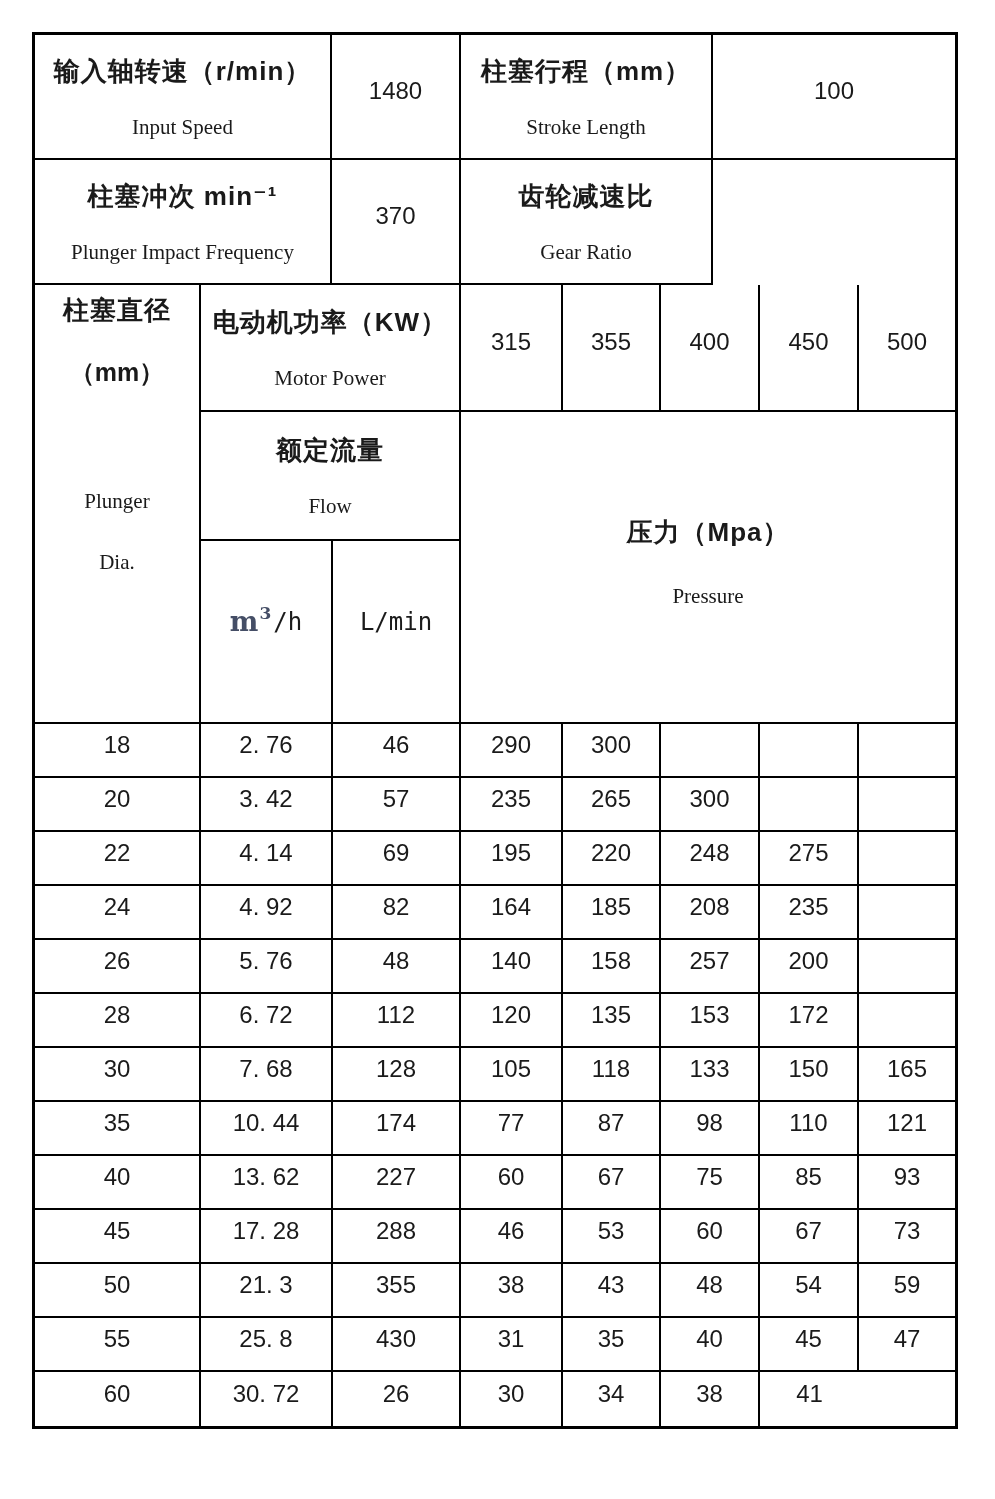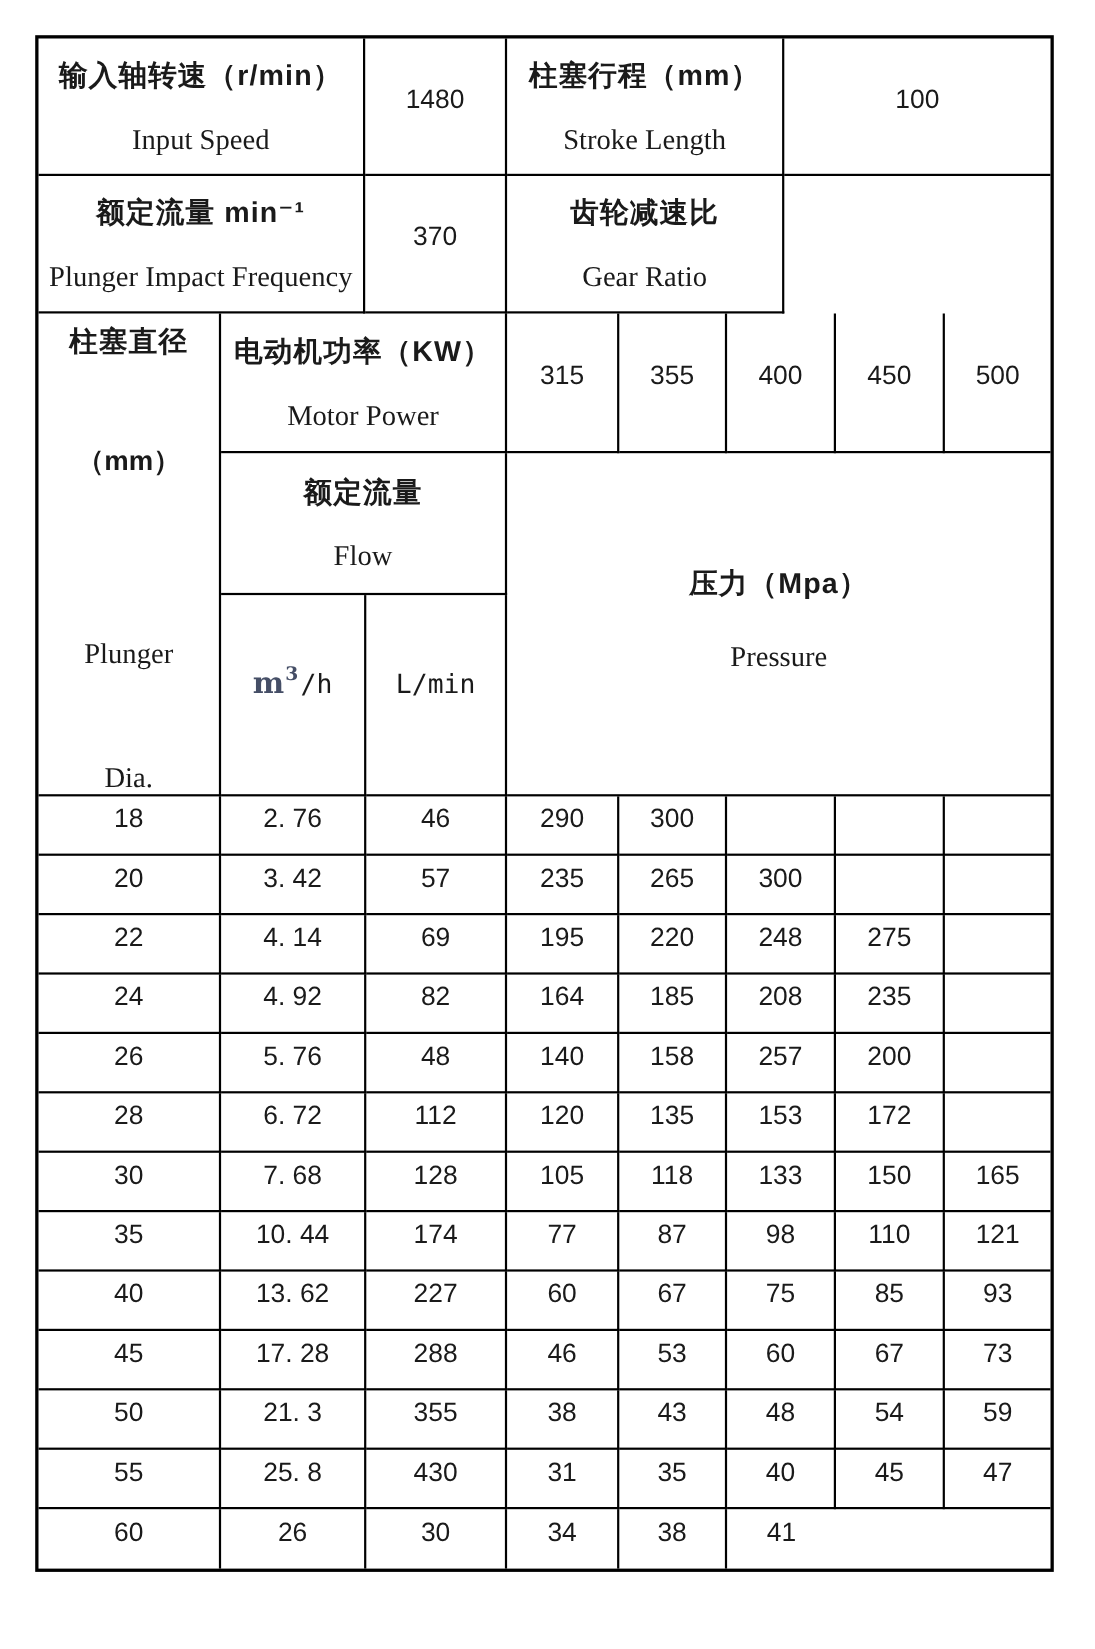--- a/index.html
+++ b/index.html
@@ -10,39 +10,39 @@
   
   .c{border-right:2px solid #000;border-bottom:2px solid #000;box-sizing:border-box;
      display:flex;flex-direction:column;align-items:center;justify-content:center;
      overflow:hidden;}
   .nr{border-right:none;}
   
   .secA{display:grid;grid-template-columns:297px 129px 252px auto;grid-template-rows:125px 125px;}
   
   .secB{display:grid;grid-template-columns:166px 132px 128px 102px 98px 99px 99px auto;
         grid-template-rows:127px 129px 183px;}
-  .b-dia{grid-column:1;grid-row:1/4;justify-content:space-between;}
+  .b-dia{grid-column:1;grid-row:1/4;justify-content:flex-start;}
   .b-motor{grid-column:2/4;grid-row:1;}
   .b-mp0{grid-column:4;grid-row:1;}
   .b-mp1{grid-column:5;grid-row:1;}
   .b-mp2{grid-column:6;grid-row:1;}
   .b-mp3{grid-column:7;grid-row:1;}
   .b-mp4{grid-column:8;grid-row:1;}
   .b-flow{grid-column:2/4;grid-row:2;}
   .b-press{grid-column:4/9;grid-row:2/4;padding-bottom:10px;}
   .b-m3h{grid-column:2;grid-row:3;flex-direction:row;align-items:center;padding-bottom:20px;}
   .b-lmin{grid-column:3;grid-row:3;padding-bottom:20px;}
   
   .secC{display:block;border-radius:30px;}
   .drow{display:grid;grid-template-columns:166px 132px 128px 102px 98px 99px 99px auto;height:54px;}
   .dc{font-size:24px;padding-bottom:10px;}
   .drow:last-child .c{border-bottom:none;}
   
   .zh{font-size:26px;font-weight:600;letter-spacing:1px;white-space:nowrap;}
-  .en{font-family:"Liberation Serif","DejaVu Serif",serif;font-size:26px;font-weight:400;white-space:nowrap;}
+  .en{font-family:"Liberation Serif","DejaVu Serif",serif;font-size:21px;font-weight:400;white-space:nowrap;}
   .val{font-size:24px;padding-bottom:12px;}
   .pair{row-gap:26px;}
   .pairwide{row-gap:34px;}
   .b-dia .zh2{margin-top:8px;}
   .b-dia .unit{margin-top:28px;font-size:25px;font-weight:600;}
   .b-dia .en1{margin-top:100px;}
   .b-dia .en2{margin-top:36px;}
   .mono{font-family:"DejaVu Sans Mono","Liberation Mono",monospace;font-size:24px;}
   .m3base{font-family:"DejaVu Serif","Liberation Serif",serif;font-weight:700;font-size:27px;color:#454e66;}
   .m3sup{font-family:"DejaVu Serif","Liberation Serif",serif;font-weight:700;font-size:17px;color:#454e66;
@@ -60,21 +60,21 @@
         <span class="en">Input Speed</span>
       </div>
       <div class="c val">1480</div>
       <div class="c pair">
         <span class="zh">柱塞行程（mm）</span>
         <span class="en">Stroke Length</span>
       </div>
       <div class="c val nr">100</div>
 
       <div class="c pair">
-        <span class="zh">额定流量 min⁻¹</span>
+        <span class="zh">柱塞冲次 min⁻¹</span>
         <span class="en">Plunger Impact Frequency</span>
       </div>
       <div class="c val">370</div>
       <div class="c pair">
         <span class="zh">齿轮减速比</span>
         <span class="en">Gear Ratio</span>
       </div>
     </div>
 
     <div class="secB">
@@ -241,20 +241,21 @@
     <div class="c dc">430</div>
     <div class="c dc">31</div>
     <div class="c dc">35</div>
     <div class="c dc">40</div>
     <div class="c dc">45</div>
     <div class="c dc nr">47</div>
   </div>
 
   <div class="drow">
     <div class="c dc">60</div>
+    <div class="c dc">30. 72</div>
     <div class="c dc">26</div>
     <div class="c dc">30</div>
     <div class="c dc">34</div>
     <div class="c dc">38</div>
     <div class="c dc nr">41</div>
   </div>
 </div>
 
   </div>
 </div>

